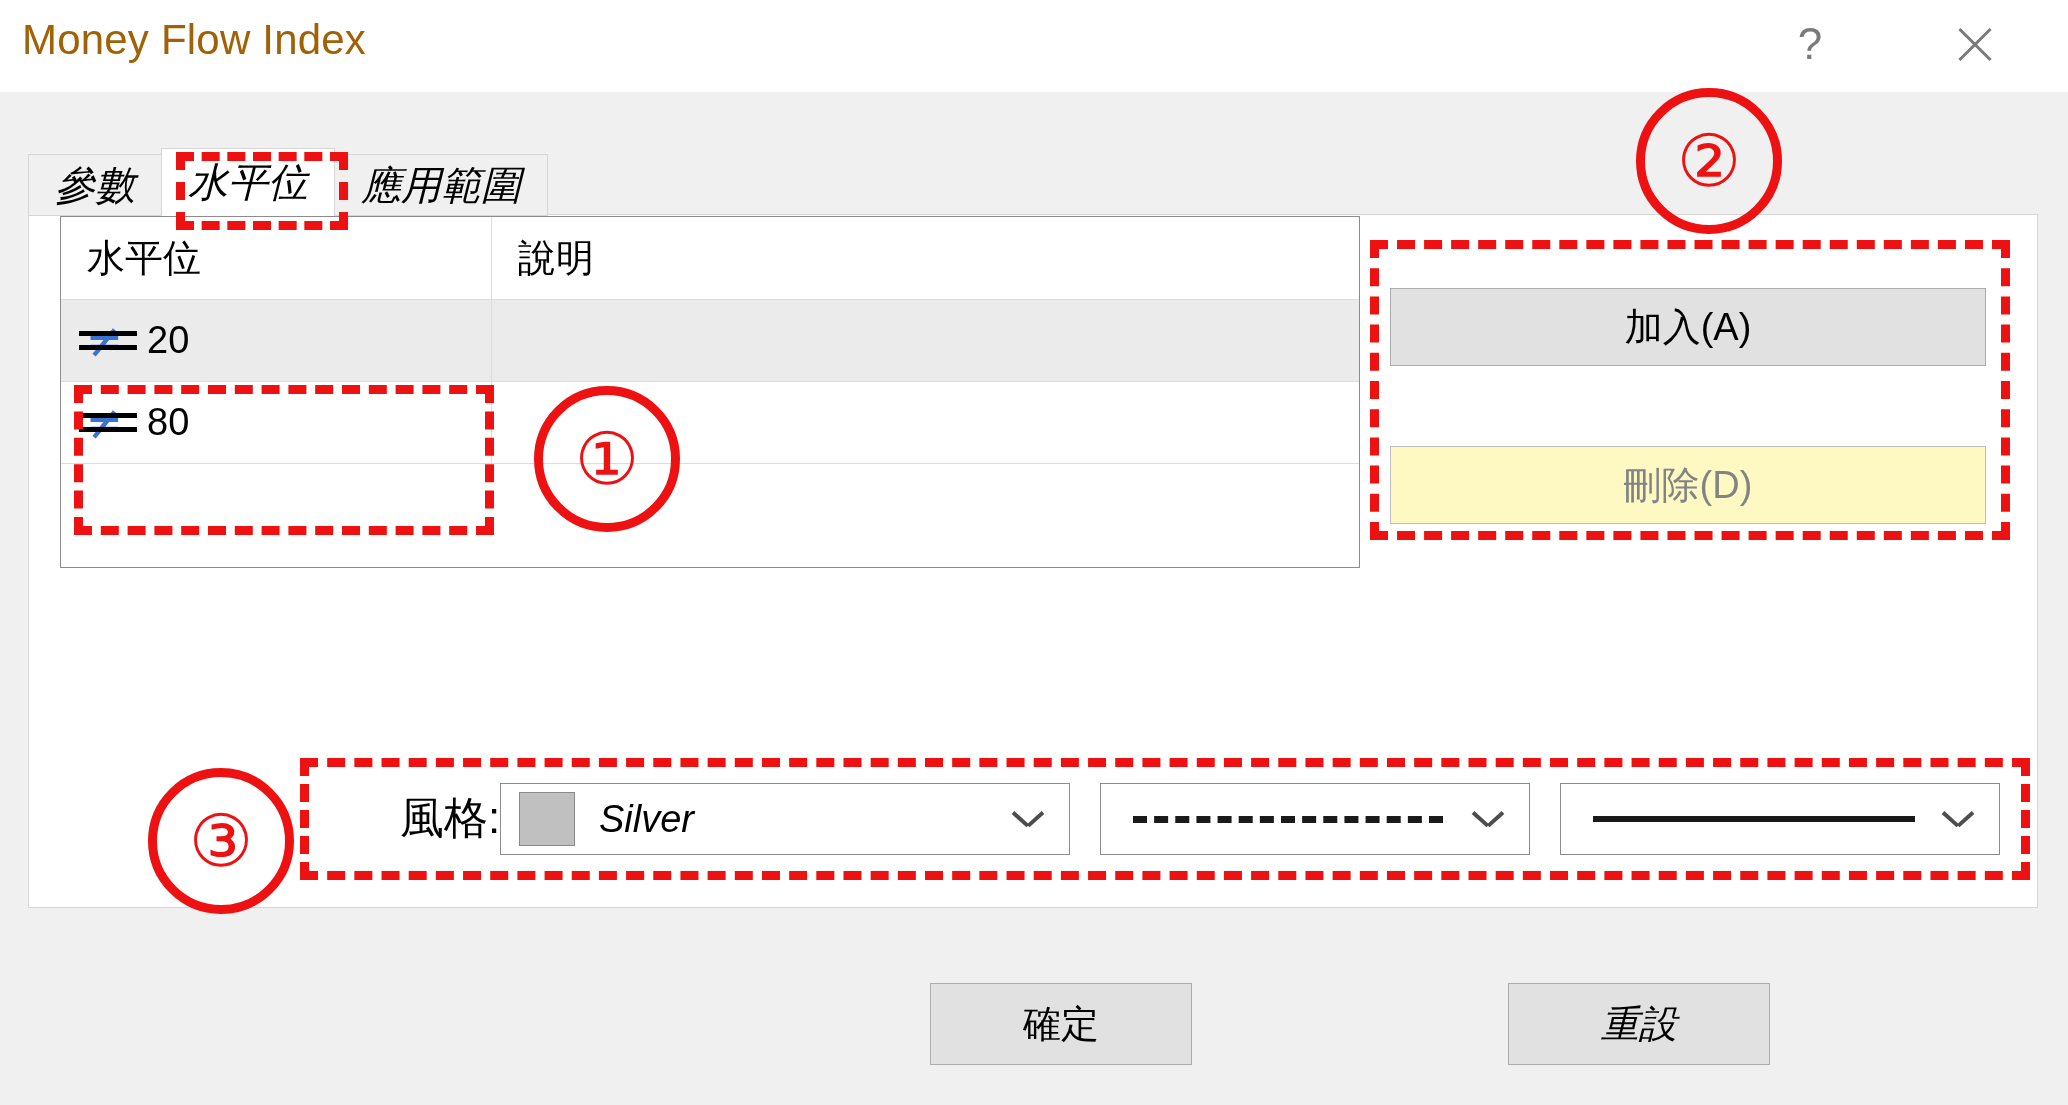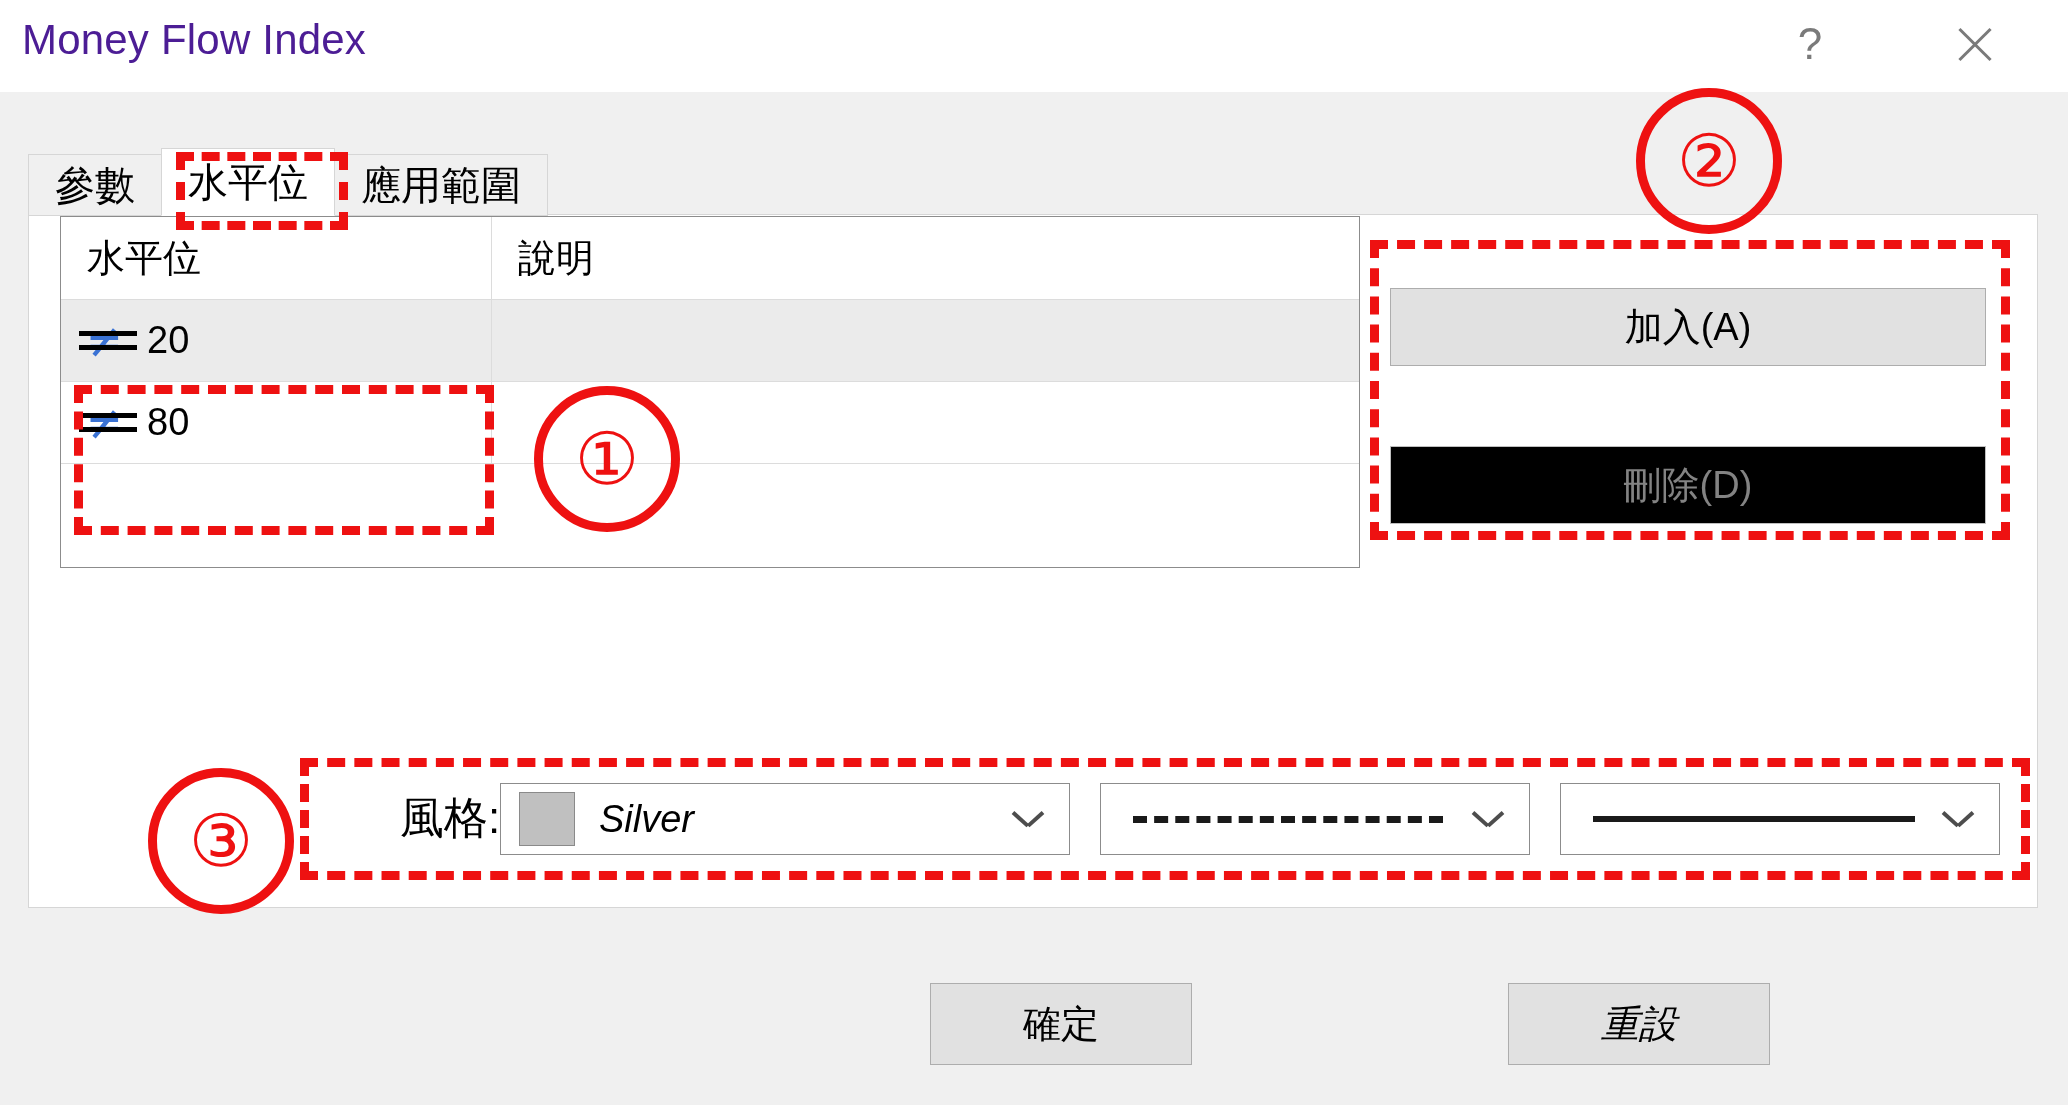--- a/index.html
+++ b/index.html
@@ -23,21 +23,21 @@
   .titlebar {
     position: absolute;
     left: 0; top: 0;
     width: 2068px; height: 92px;
     background: #ffffff;
   }
   .title-text {
     position: absolute;
     left: 22px; top: 16px;
     font-size: 42px;
-    color: #4c1d95;
+    color: #a16207;
     letter-spacing: 0.2px;
     white-space: nowrap;
   }
   .title-btn {
     position: absolute;
     top: 0;
     width: 110px; height: 88px;
     display: flex;
     align-items: center;
     justify-content: center;
@@ -73,20 +73,21 @@
   }
 
   
   .tabstrip {
     position: absolute;
     left: 28px; top: 148px;
     height: 68px;
     display: flex;
     align-items: flex-end;
     z-index: 6;
+    font-style: italic;
   }
   .tab {
     height: 62px;
     box-sizing: border-box;
     padding: 0 26px;
     display: flex;
     align-items: center;
     justify-content: center;
     font-size: 40px;
     color: #000000;
@@ -195,21 +196,21 @@
     display: flex;
     align-items: center;
     justify-content: center;
     font-size: 38px;
     color: #000;
     background: #e1e1e1;
     border: 1px solid #adadad;
     white-space: nowrap;
   }
   .btn.disabled {
-    background: #000000;
+    background: #fef9c3;
     border-color: #bfbfbf;
     color: #838383;
   }
   .btn-add {
     position: absolute;
     left: 1390px; top: 288px;
     width: 596px; height: 78px;
   }
   .btn-delete {
     position: absolute;

